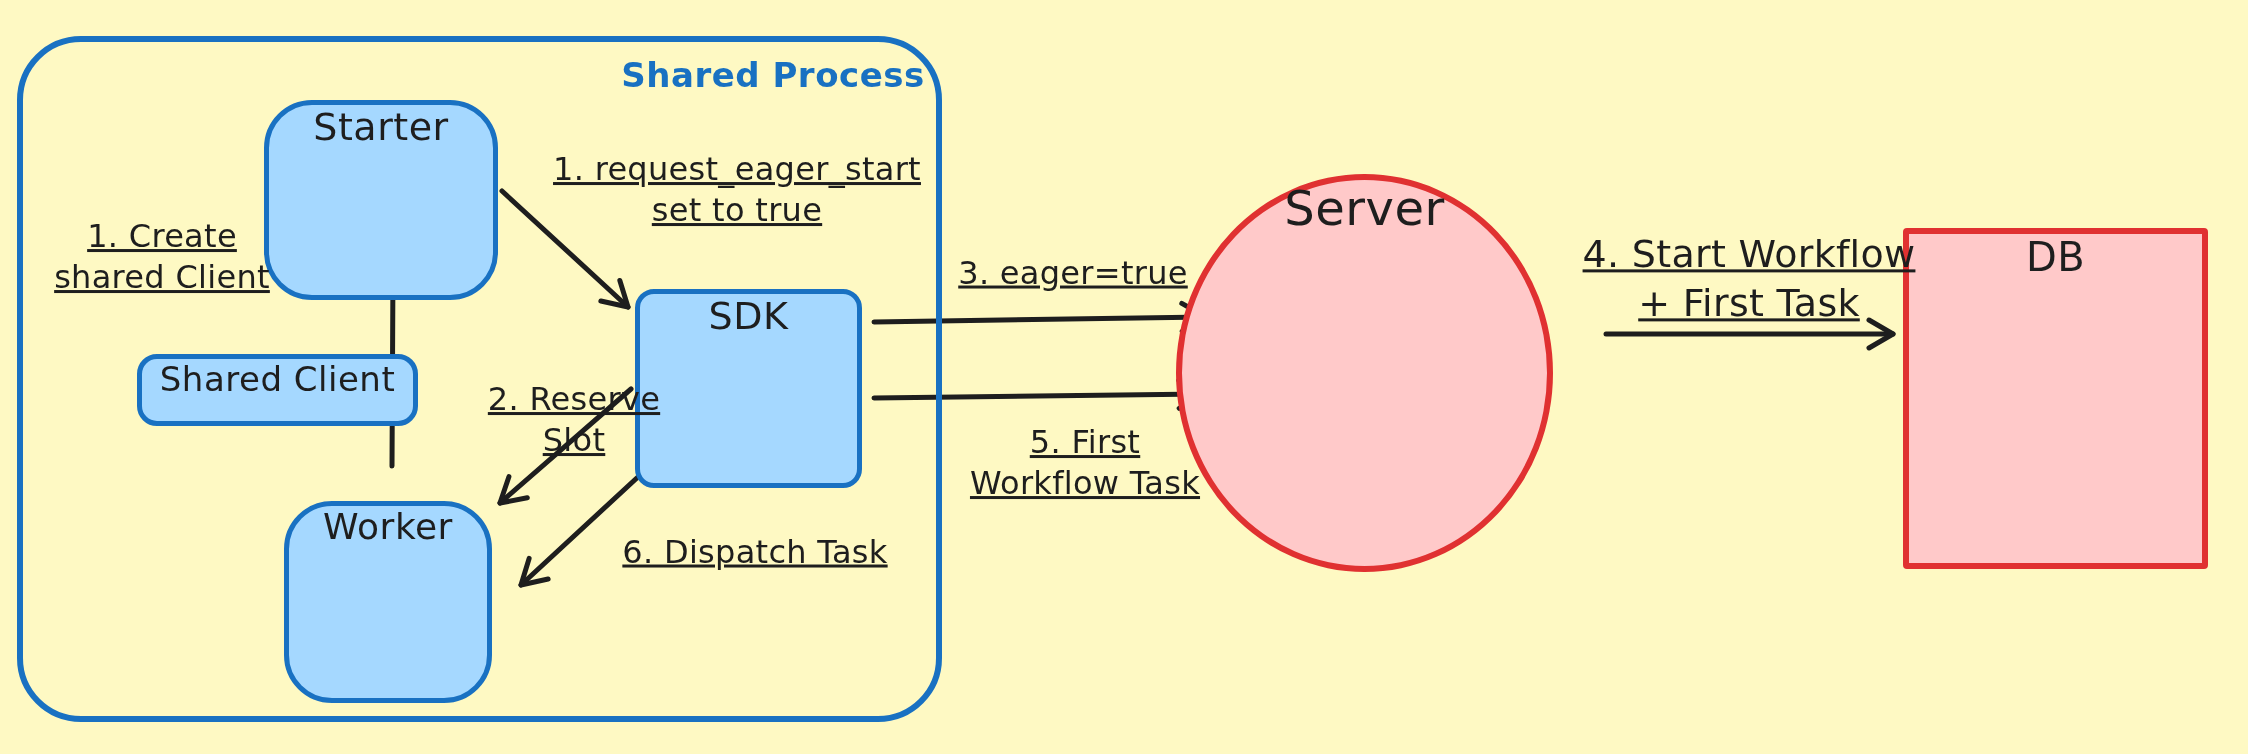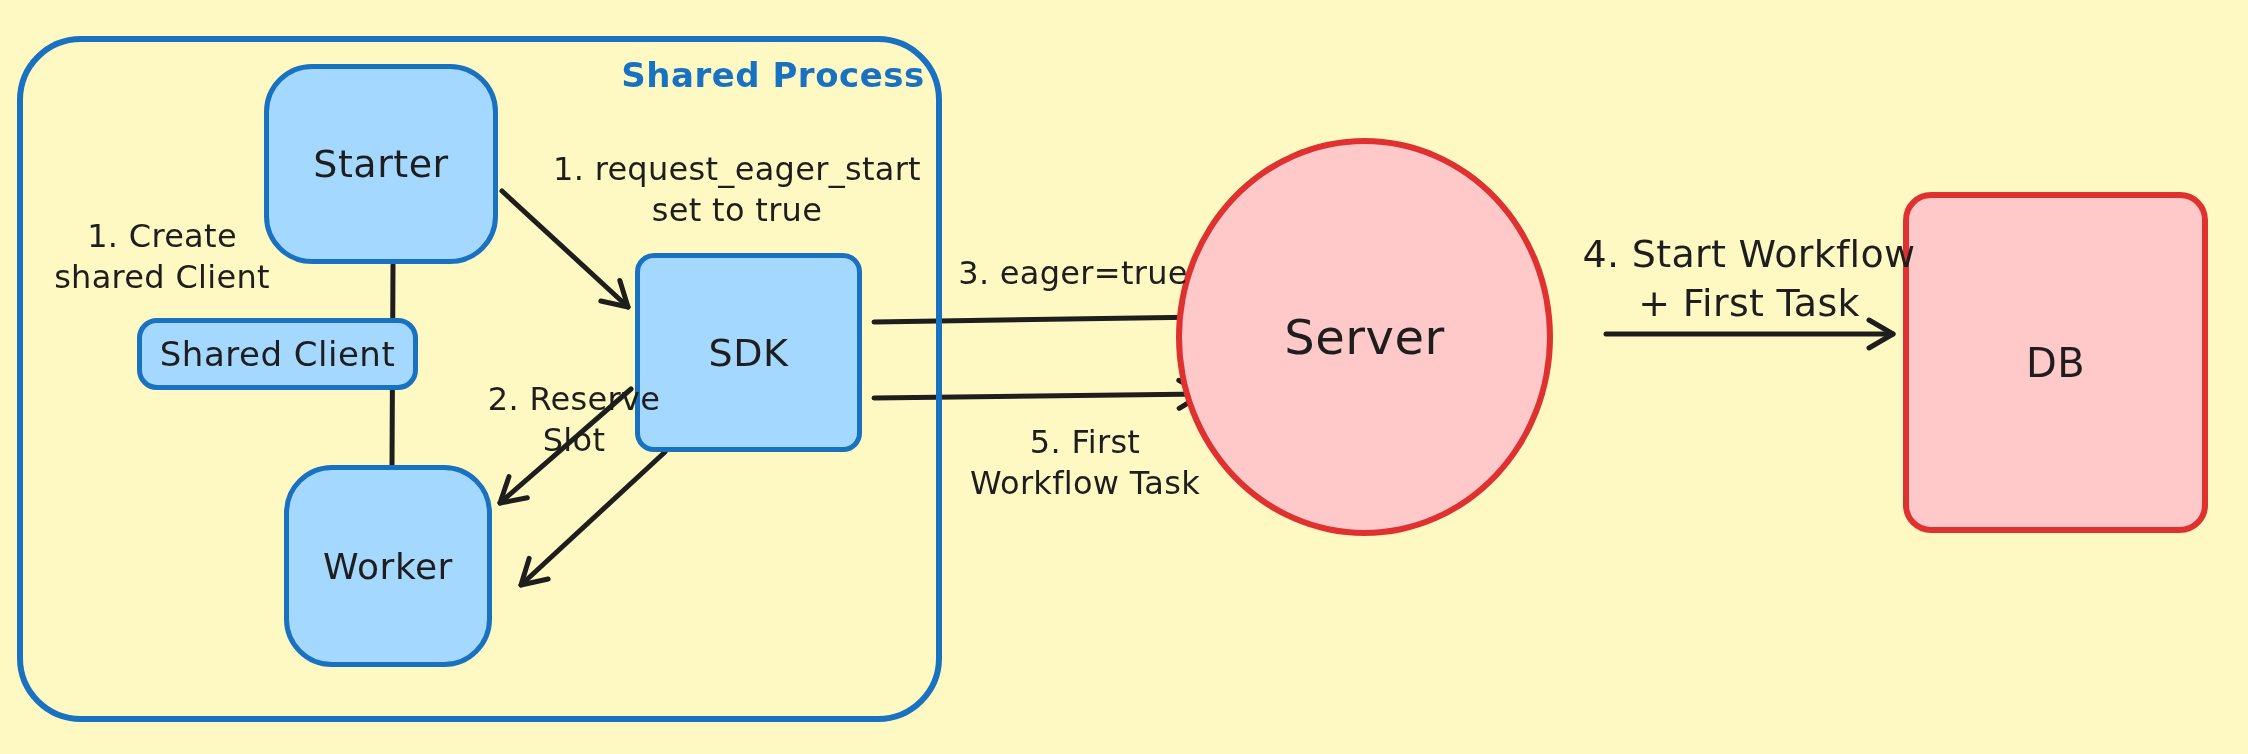--- a/index.html
+++ b/index.html
@@ -7,39 +7,40 @@
     position:relative;
     width:2248px;height:754px;
     background:#fef9c3;
     font-family:"DejaVu Sans", sans-serif;
     color:#1e1e1e;
     overflow:hidden;
   }
   .arrow-layer{position:absolute;left:0;top:0;width:2248px;height:754px;}
   .node{
     position:absolute;
-    display:flex;align-items:center;justify-content:center;
+    display:flex;align-items:flex-start;justify-content:center;
     box-sizing:border-box;
     text-align:center;
     letter-spacing:0.5px;
+    margin-top:36px;
   }
   .blue-node{
     background:#a5d8ff;
     border:5px solid #1971c2;
   }
   .red-node{
     background:#ffc9c9;
     border:6px solid #e03131;
   }
   .node-starter{left:264px;top:64px;width:234px;height:200px;border-radius:48px;font-size:38px;}
   .node-shared-client{left:137px;top:318px;width:281px;height:72px;border-radius:20px;font-size:34px;}
   .node-worker{left:284px;top:465px;width:208px;height:202px;border-radius:48px;font-size:36px;}
   .node-sdk{left:635px;top:253px;width:227px;height:199px;border-radius:19px;font-size:38px;}
   .node-server{left:1176px;top:138px;width:377px;height:398px;border-radius:50%;font-size:48px;}
-  .node-db{left:1903px;top:192px;width:305px;height:341px;border-radius:28px;font-size:40px;}
+  .node-db{left:1903px;top:192px;width:305px;height:341px;border-radius:4px;font-size:40px;}
   .container-frame{
     position:absolute;
     left:17px;top:36px;width:925px;height:686px;
     border:6px solid #1971c2;
     border-radius:64px;
     box-sizing:border-box;
   }
   .container-label{
     position:absolute;
     left:773px;top:75px;
@@ -50,20 +51,21 @@
     letter-spacing:0.5px;
     white-space:nowrap;
   }
   .annotation{
     position:absolute;
     transform:translate(-50%,-50%);
     text-align:center;
     white-space:pre-line;
     line-height:1.28;
     letter-spacing:0.3px;
+    text-decoration:underline;
   }
   .ann-create-shared-client{left:150px;top:257px;font-size:32px;margin-left:12px;}
   .ann-request-eager-start{left:737px;top:190px;font-size:32px;}
   .ann-reserve-slot{left:532px;top:420px;font-size:32px;margin-left:42px;}
   .ann-eager-true{left:1073px;top:273px;font-size:32px;}
   .ann-first-workflow-task{left:1085px;top:463px;font-size:32px;}
   .ann-start-workflow{left:1749px;top:279px;font-size:38px;}
   .ann-dispatch-task{left:755px;top:552px;font-size:32px;}
 </style>
 </head>
@@ -125,14 +127,15 @@
 Slot</div>
 
   <div class="annotation ann-eager-true">3. eager=true</div>
 
   <div class="annotation ann-first-workflow-task">5. First
 Workflow Task</div>
 
   <div class="annotation ann-start-workflow">4. Start Workflow
 + First Task</div>
 
+  <div class="annotation ann-dispatch-task">6. Dispatch Task</div>
 
 </div>
 
 </body></html>

